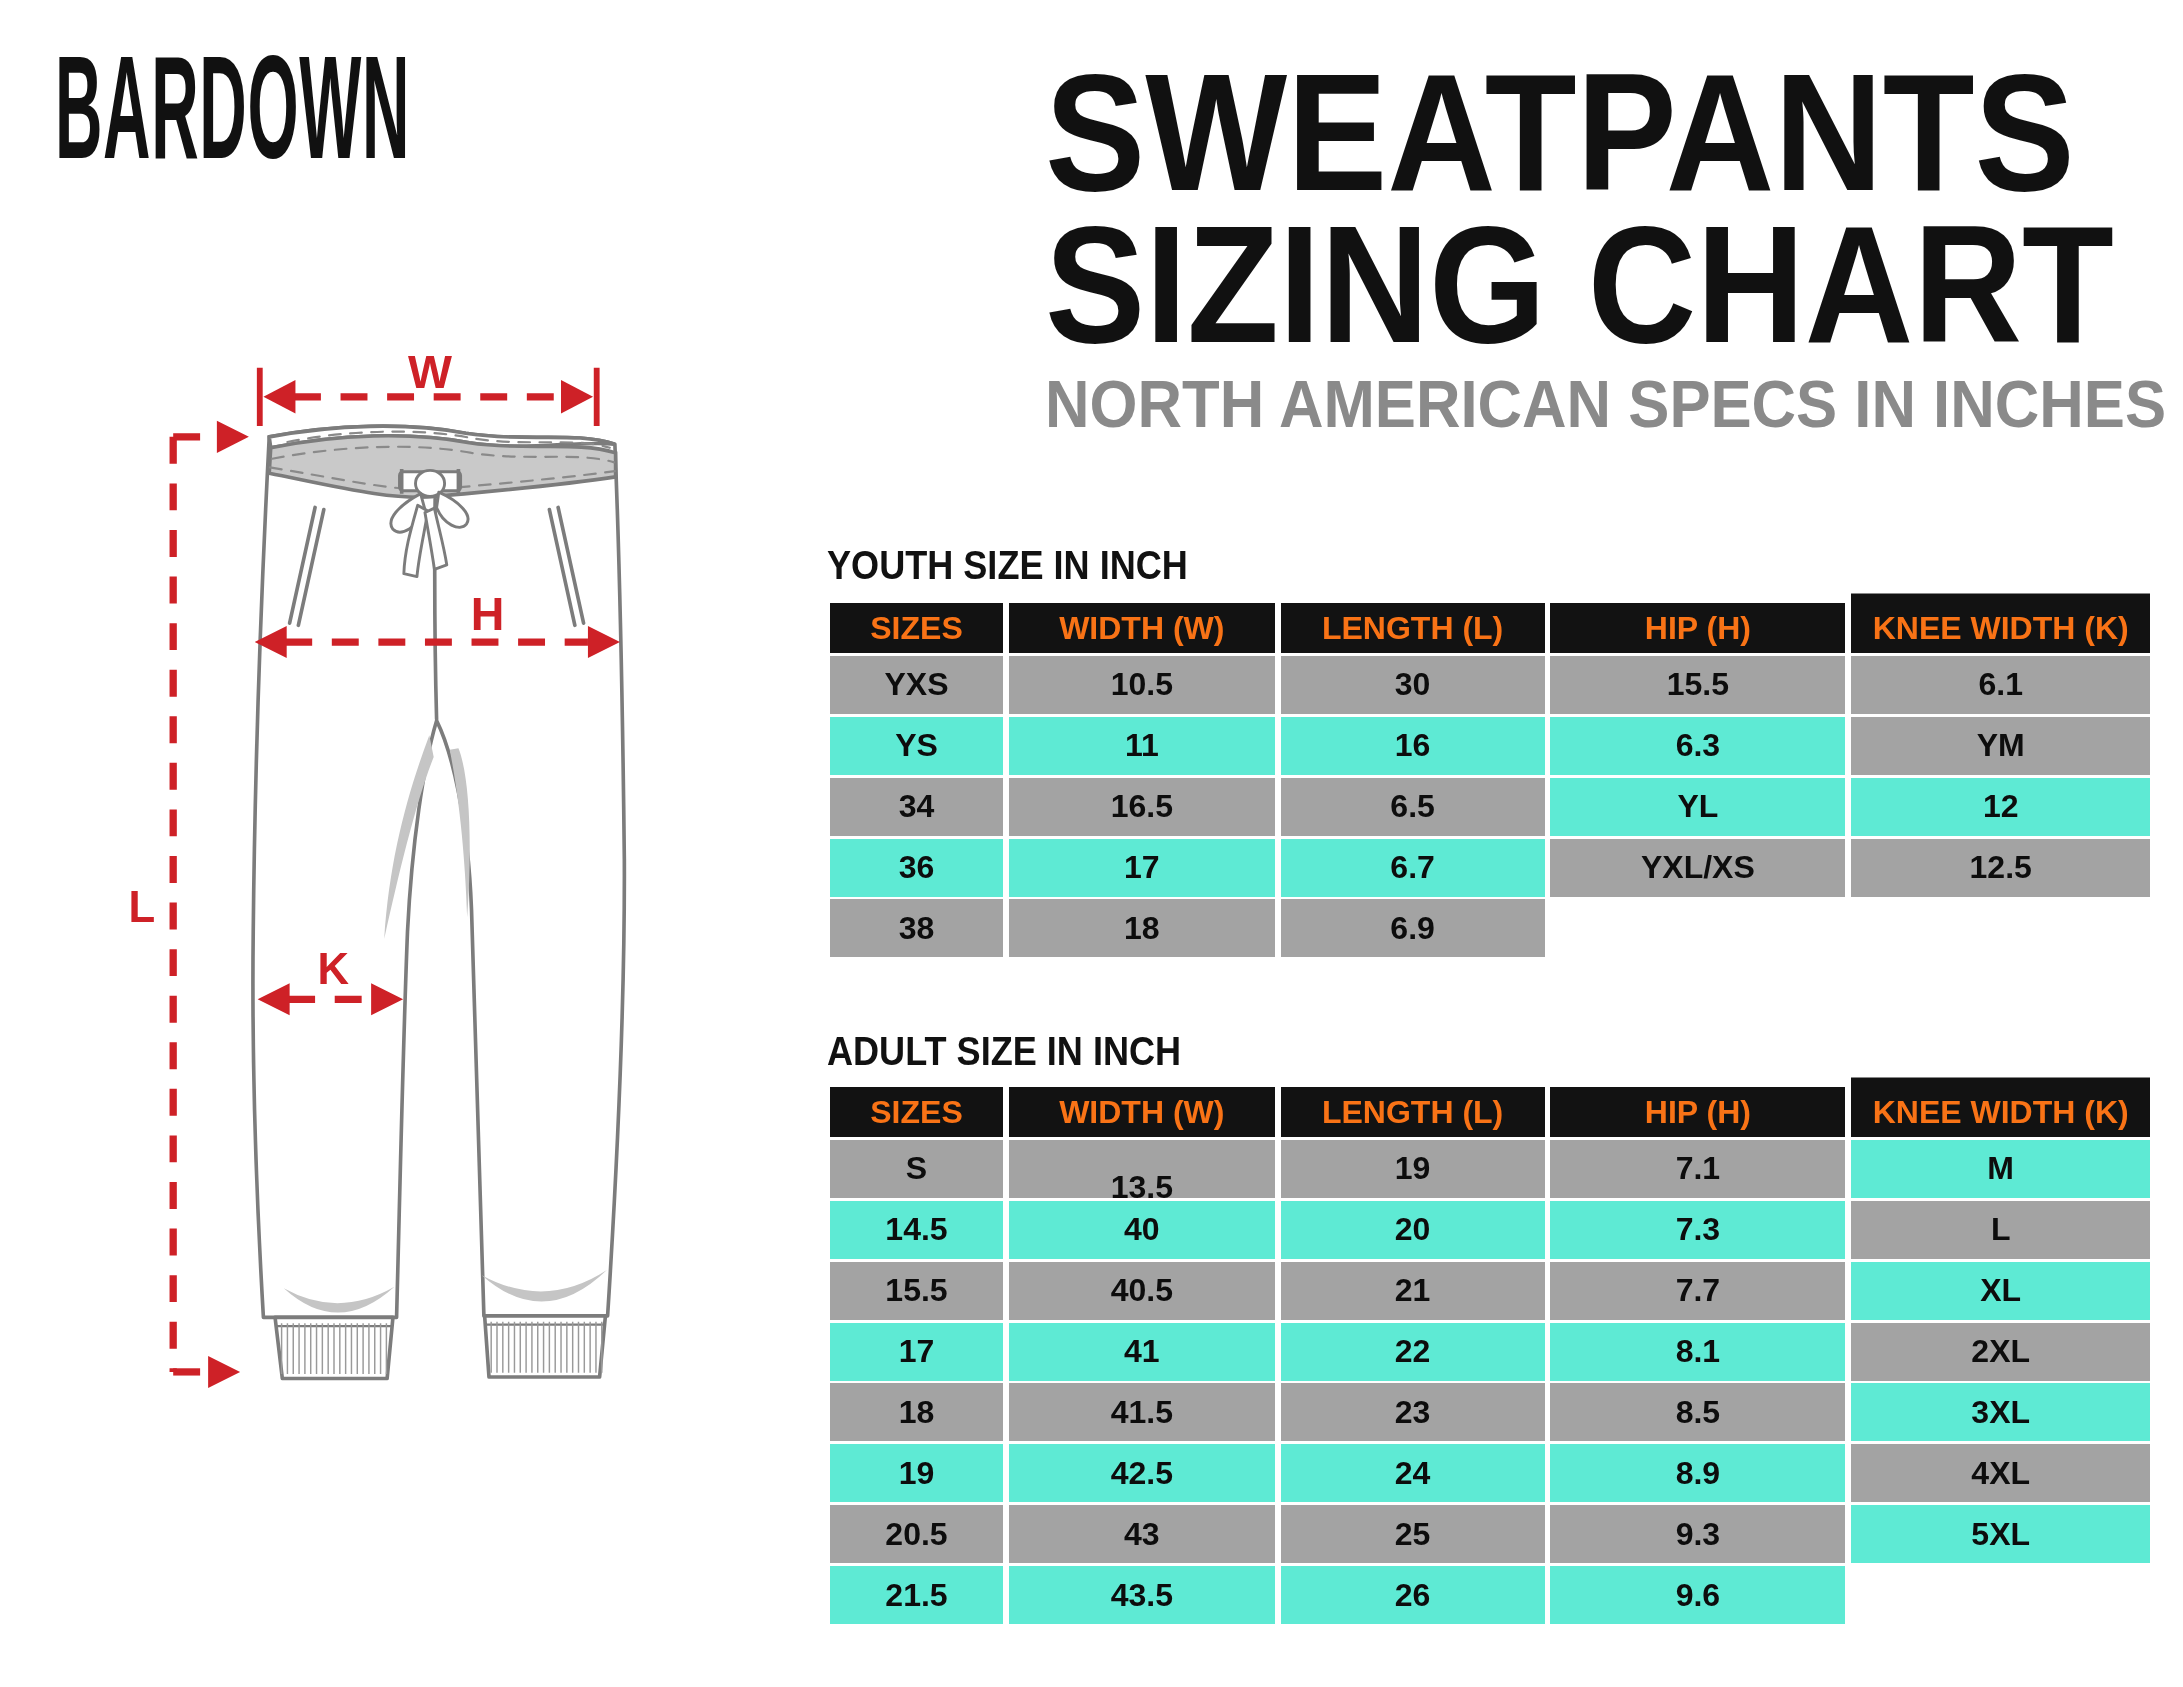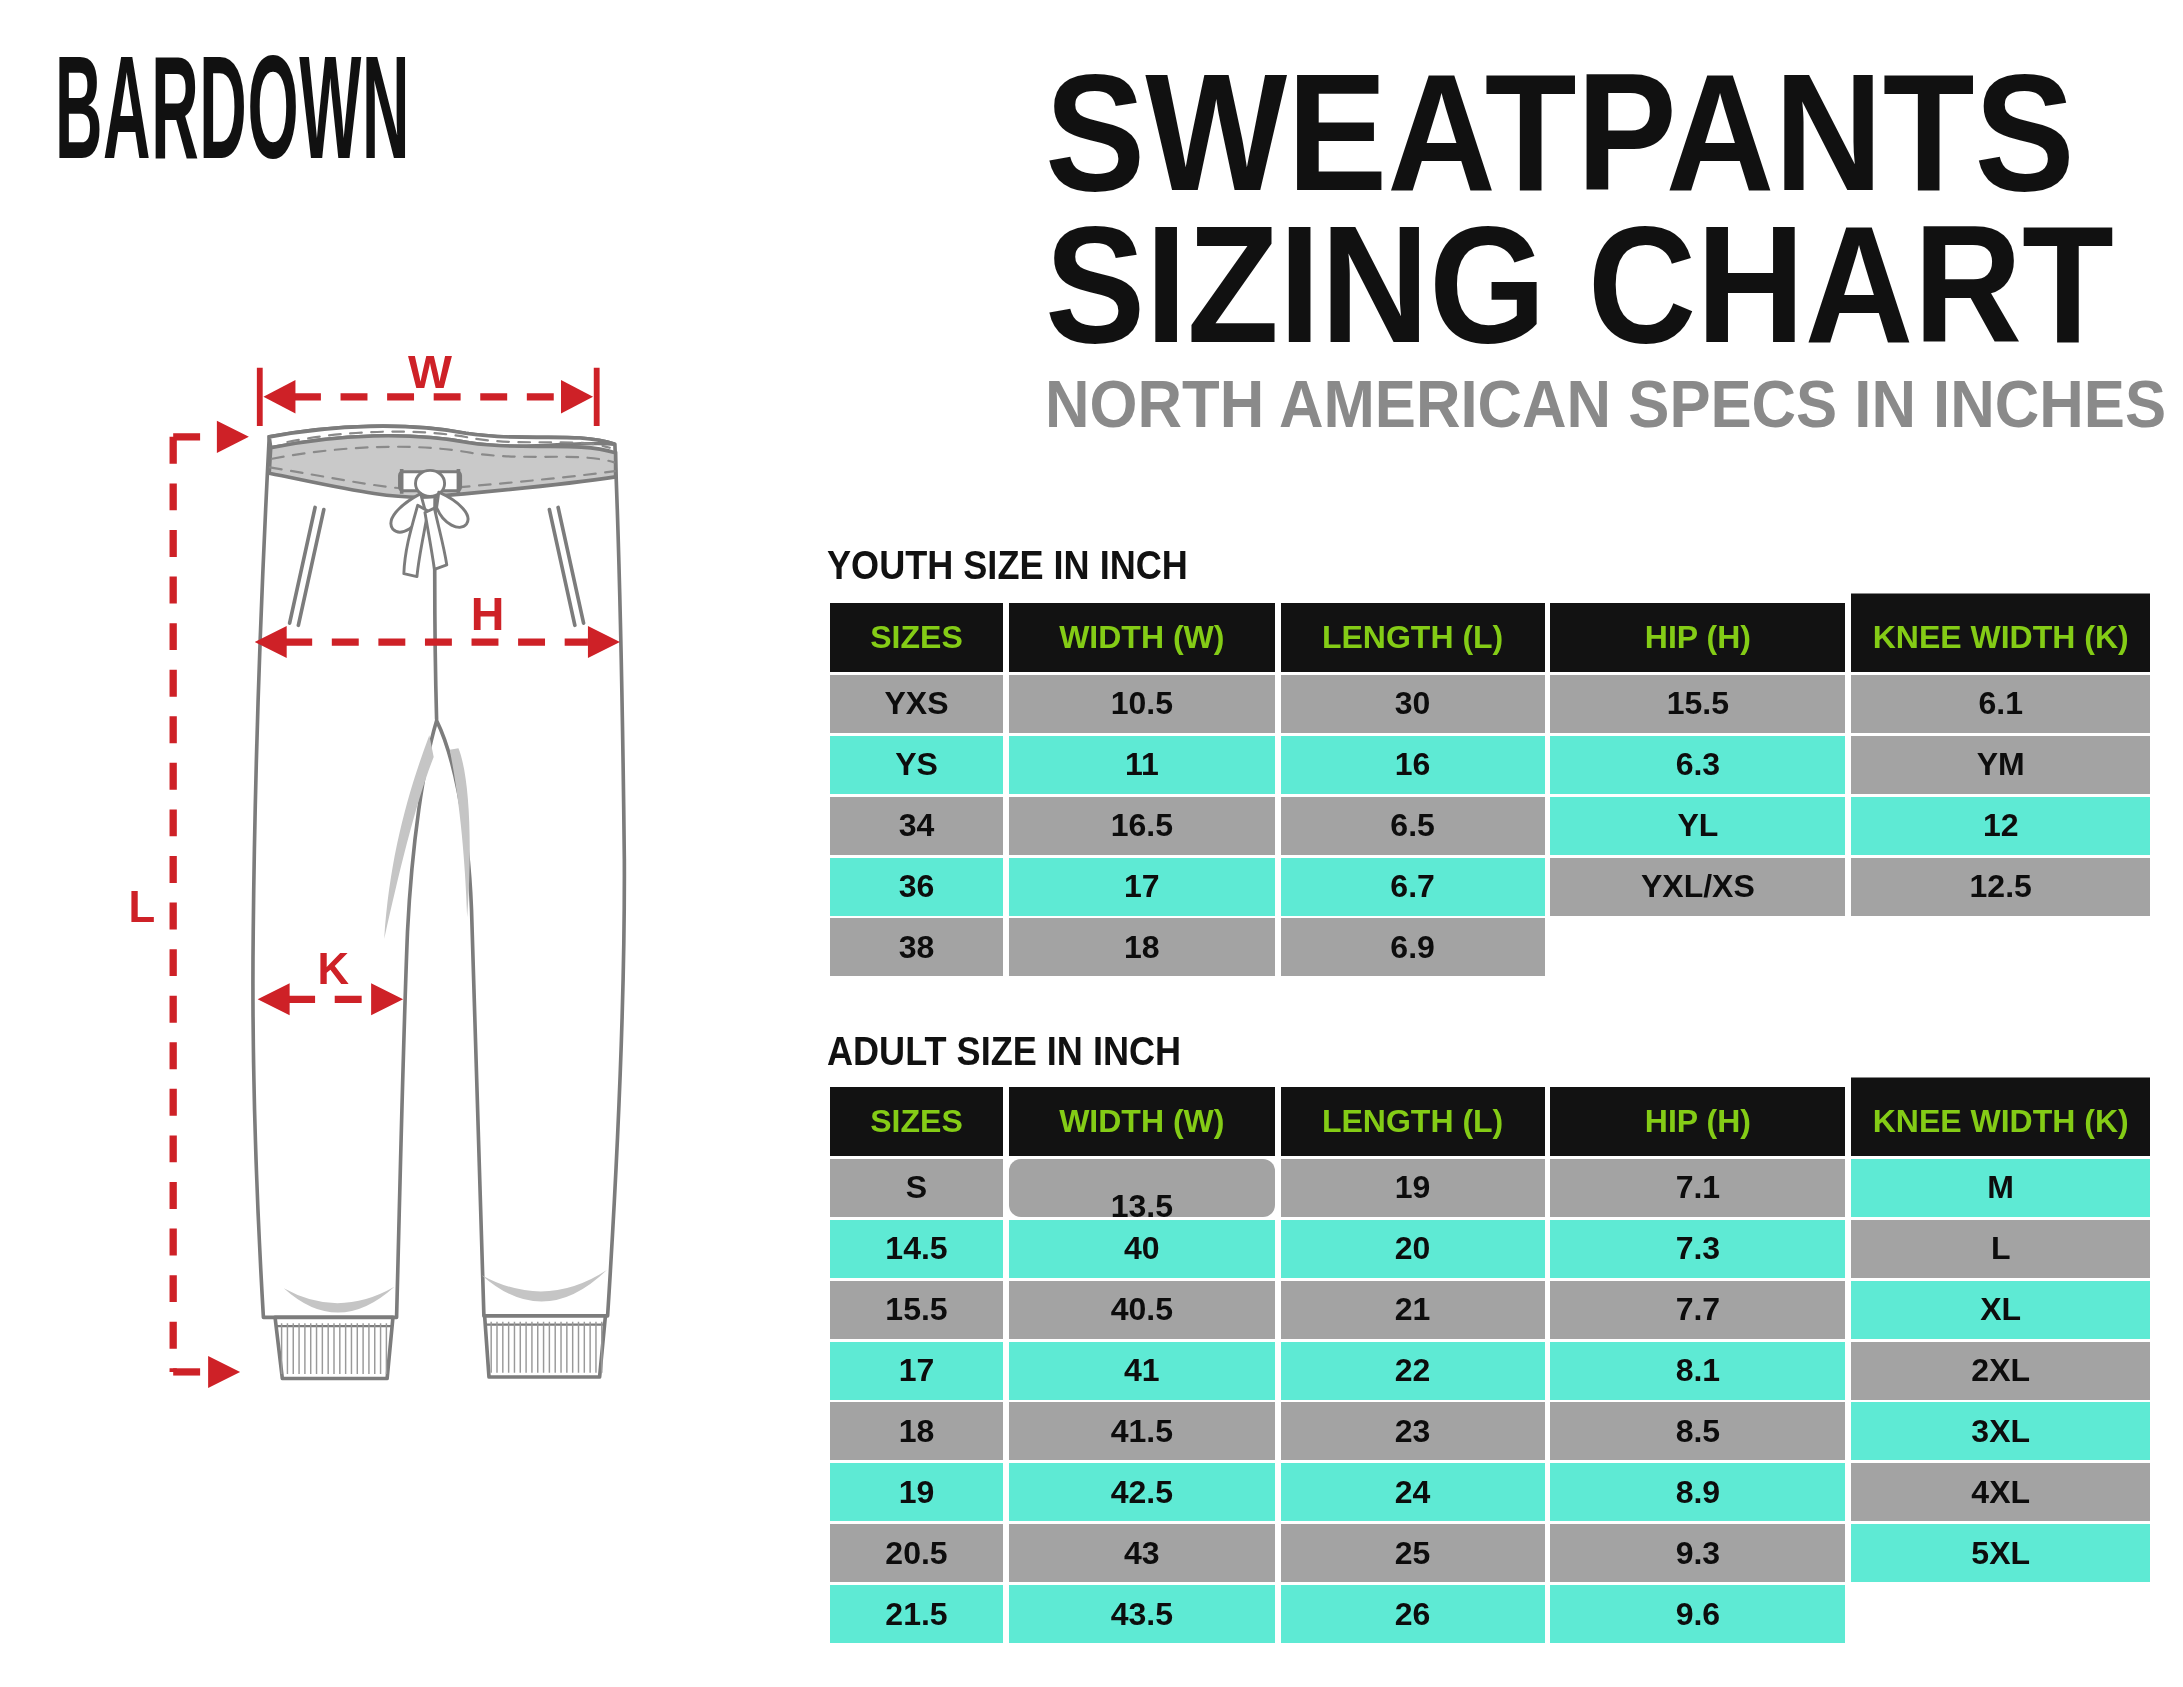--- a/index.html
+++ b/index.html
@@ -22,28 +22,28 @@
         transform:scaleX(.88);transform-origin:left top;white-space:nowrap;}
   .youth-heading{top:545px;}
   .adult-heading{top:1031px;}
 
   
   .size-table{left:830px;display:grid;
         grid-template-columns:173px 266px 264px 295px 299px;
         column-gap:5.8px;row-gap:2.9px;}
   .youth-pos{top:603px;}
   .adult-pos{top:1087px;}
-  .hcell{height:69px;background:#121212;color:#84cc16;font-weight:bold;font-size:32px;
+  .hcell{height:50px;background:#121212;color:#f97316;font-weight:bold;font-size:32px;
         display:flex;align-items:center;justify-content:center;white-space:nowrap;}
   .hcell.raised{box-shadow:0 -9.5px 0 0 #121212;}
   .cell{height:58px;font-weight:bold;font-size:32px;color:#0d0d0d;box-sizing:border-box;
         display:flex;align-items:center;justify-content:center;}
   .cell.light{background:#a3a3a3;}
   .cell.dark{background:#5eead4;}
-  .cell.drop{padding-top:37px;border-radius:12px;}
+  .cell.drop{padding-top:37px;}
 
   
   .diagram{top:0;left:0;width:2183px;height:1688px;pointer-events:none;}
   .red-label{font-weight:bold;fill:#ce2127;}
 </style>
 </head>
 <body>
 
 <div class="abs logo">BARDOWN</div>
 

